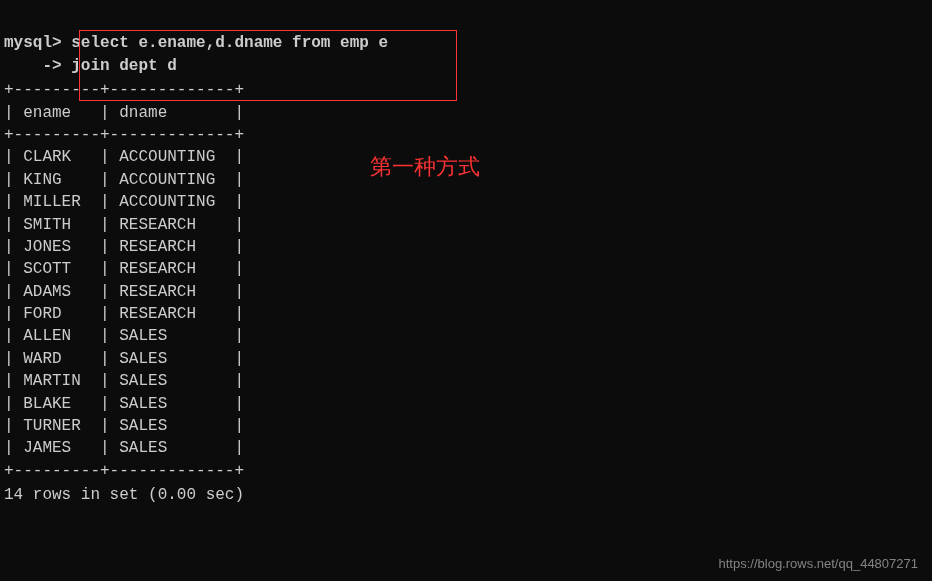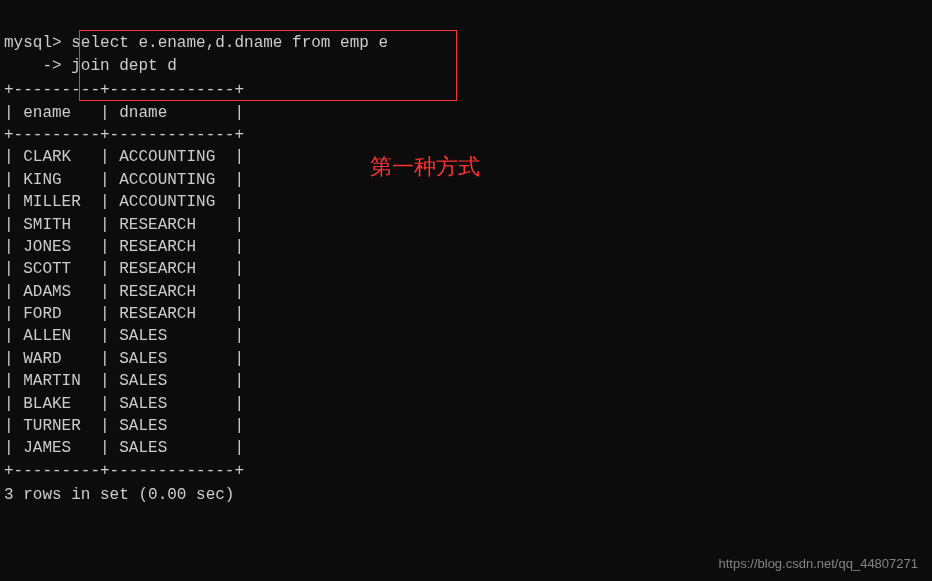--- a/index.html
+++ b/index.html
@@ -22,20 +22,21 @@
       padding: 4px 4px;
       line-height: 1.4;
     }
     .top-fragment {
       color: #cccccc;
       white-space: pre;
     }
     .prompt-section {
       position: relative;
       margin-top: 6px;
+      font-weight: bold;
     }
     .sql-box {
       position: absolute;
       border: 1px solid #ff3333;
       top: -2px;
       left: 75px;
       width: 378px;
       height: 71px;
       pointer-events: none;
     }
@@ -90,18 +91,18 @@
 | ADAMS   | RESEARCH    |
 | FORD    | RESEARCH    |
 | ALLEN   | SALES       |
 | WARD    | SALES       |
 | MARTIN  | SALES       |
 | BLAKE   | SALES       |
 | TURNER  | SALES       |
 | JAMES   | SALES       |
 +---------+-------------+</div>
 
-  <div class="table-section">3 rows in set (0.00 sec)</div>
+  <div class="table-section">14 rows in set (0.00 sec)</div>
 </div>
 
 <div class="annotation">第一种方式</div>
 
-<div class="watermark">https://blog.csdn.net/qq_44807271</div>
+<div class="watermark">https://blog.rows.net/qq_44807271</div>
 
 </body></html>

